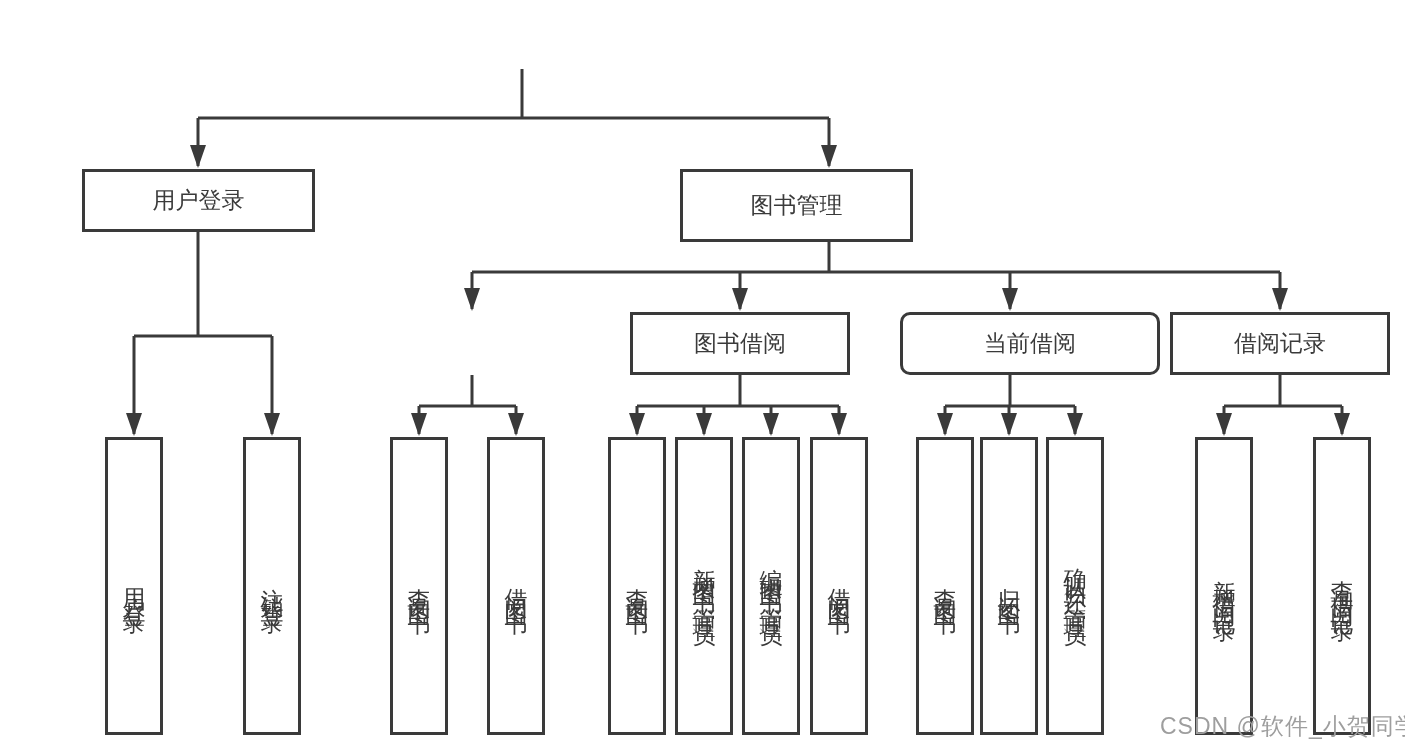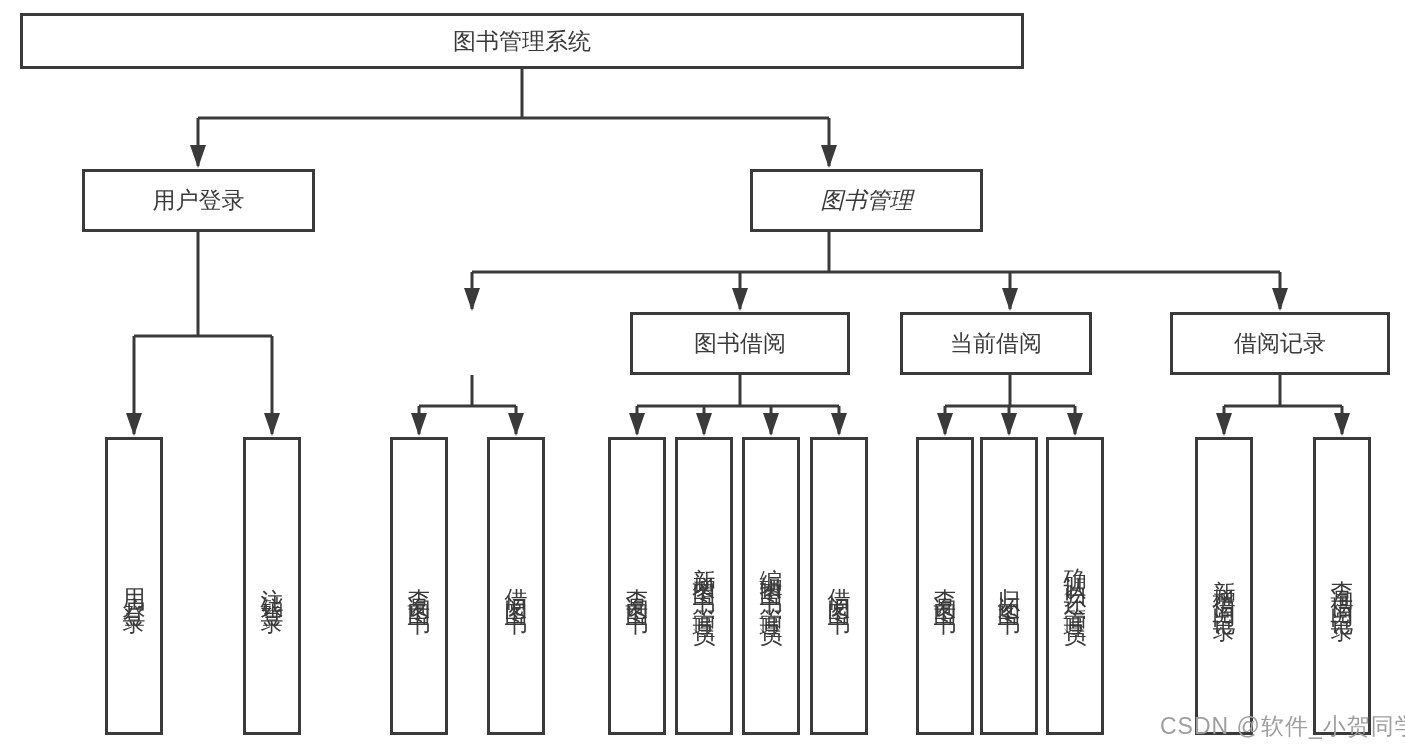--- a/index.html
+++ b/index.html
@@ -32,25 +32,25 @@
     writing-mode: vertical-lr;
     text-orientation: mixed;
     letter-spacing: 8px;
     line-height: 1;
     white-space: nowrap;
   }
   
   .n-root  { left: 20px;   top: 13px;  width: 1004px; height: 56px; }
   
   .n-l2a   { left: 82px;   top: 169px; width: 233px;  height: 63px; }
-  .n-l2b   { left: 750px;  top: 169px; width: 233px;  height: 63px; font-style: italic; }
+  .n-l2b   { left: 680px;  top: 169px; width: 233px;  height: 73px; }
   
   .n-l3a   { left: 362px;  top: 312px; width: 220px;  height: 63px; }
   .n-l3b   { left: 630px;  top: 312px; width: 220px;  height: 63px; justify-content: center; }
-  .n-l3c   { left: 900px;  top: 312px; width: 192px;  height: 63px; }
+  .n-l3c   { left: 900px;  top: 312px; width: 260px;  height: 63px; border-radius: 10px; }
   .n-l3d   { left: 1170px; top: 312px; width: 220px;  height: 63px; }
   
   .leaf    { top: 437px; width: 58px; height: 298px; }
   .n-f01 { left: 105px; }
   .n-f02 { left: 243px; }
   .n-f03 { left: 390px; }
   .n-f04 { left: 487px; }
   .n-f05 { left: 608px; }
   .n-f06 { left: 675px; }
   .n-f07 { left: 742px; }
@@ -102,23 +102,20 @@
       <polygon points="763,413 779,413 771,436"></polygon>
       <polygon points="831,413 847,413 839,436"></polygon>
       <polygon points="937,413 953,413 945,436"></polygon>
       <polygon points="1001,413 1017,413 1009,436"></polygon>
       <polygon points="1067,413 1083,413 1075,436"></polygon>
       <polygon points="1216,413 1232,413 1224,436"></polygon>
       <polygon points="1334,413 1350,413 1342,436"></polygon>
     </g>
   </svg>
 
-  <div class="box hbox n-root">
-    <span>图书管理系统</span>
-  </div>
 
   <div class="box hbox n-l2a">
     <span>用户登录</span>
   </div>
   <div class="box hbox n-l2b">
     <span>图书管理</span>
   </div>
 
   <div class="box hbox n-l3b">
     <span>图书借阅</span>

